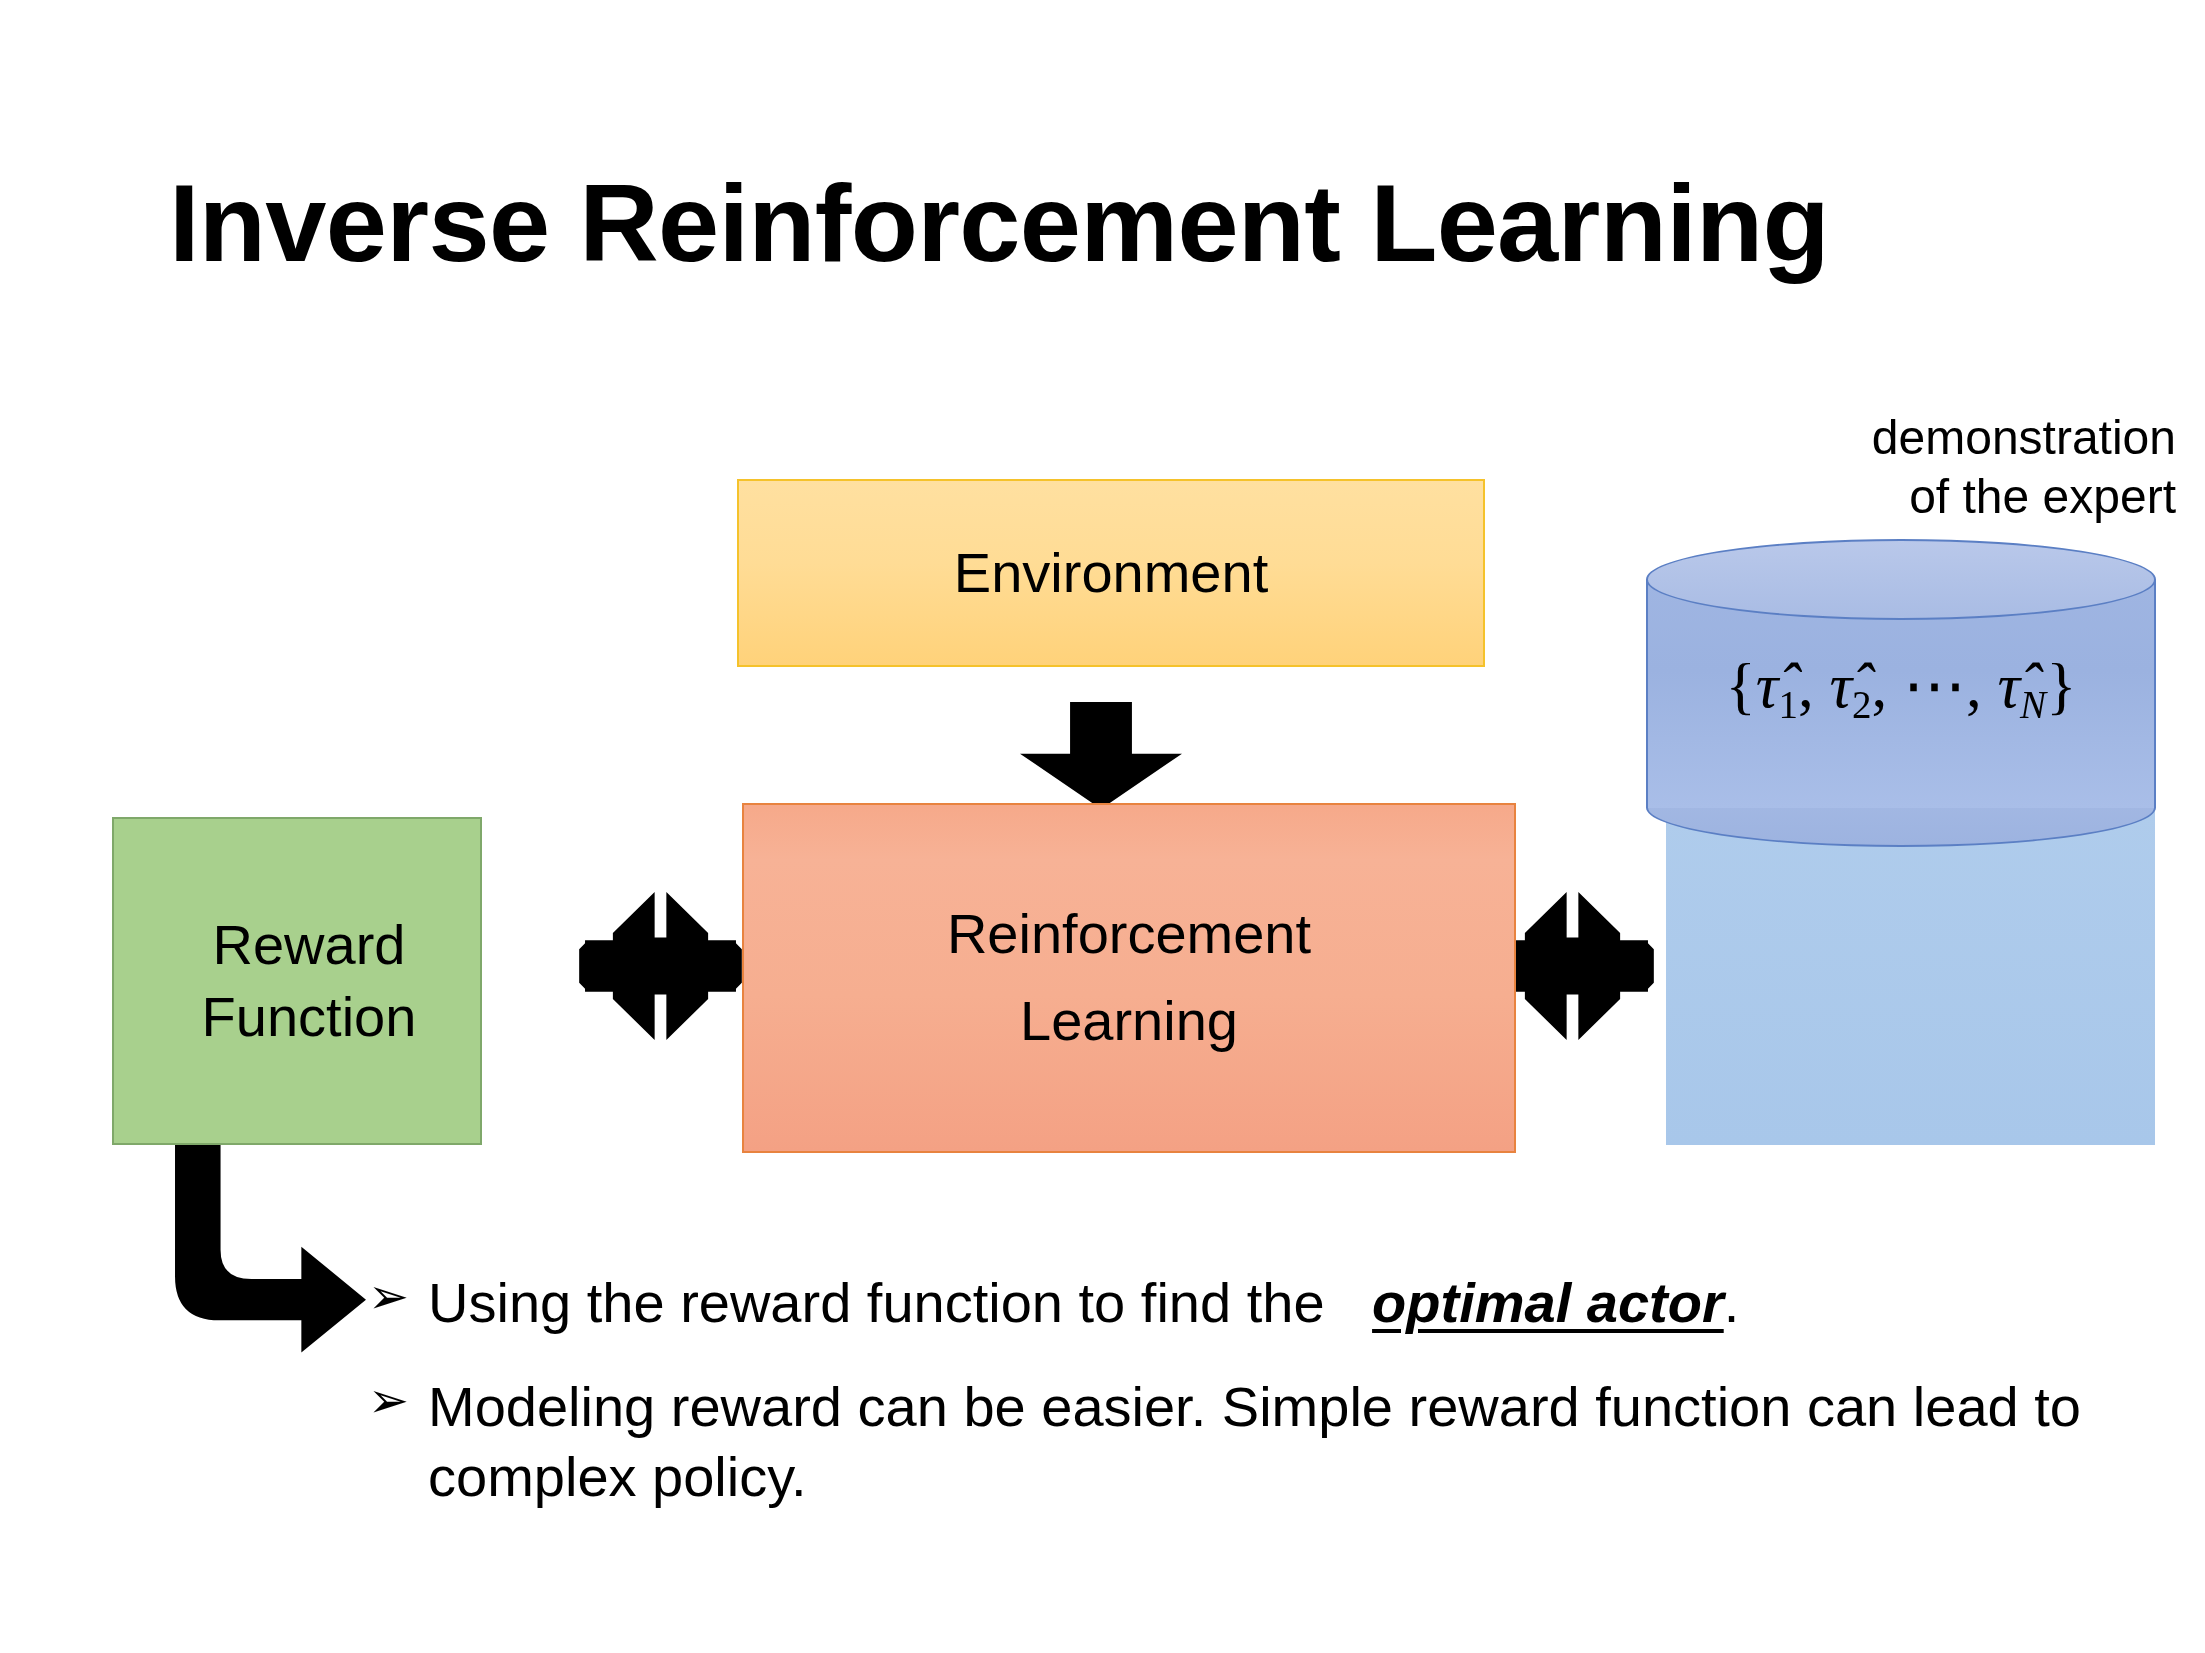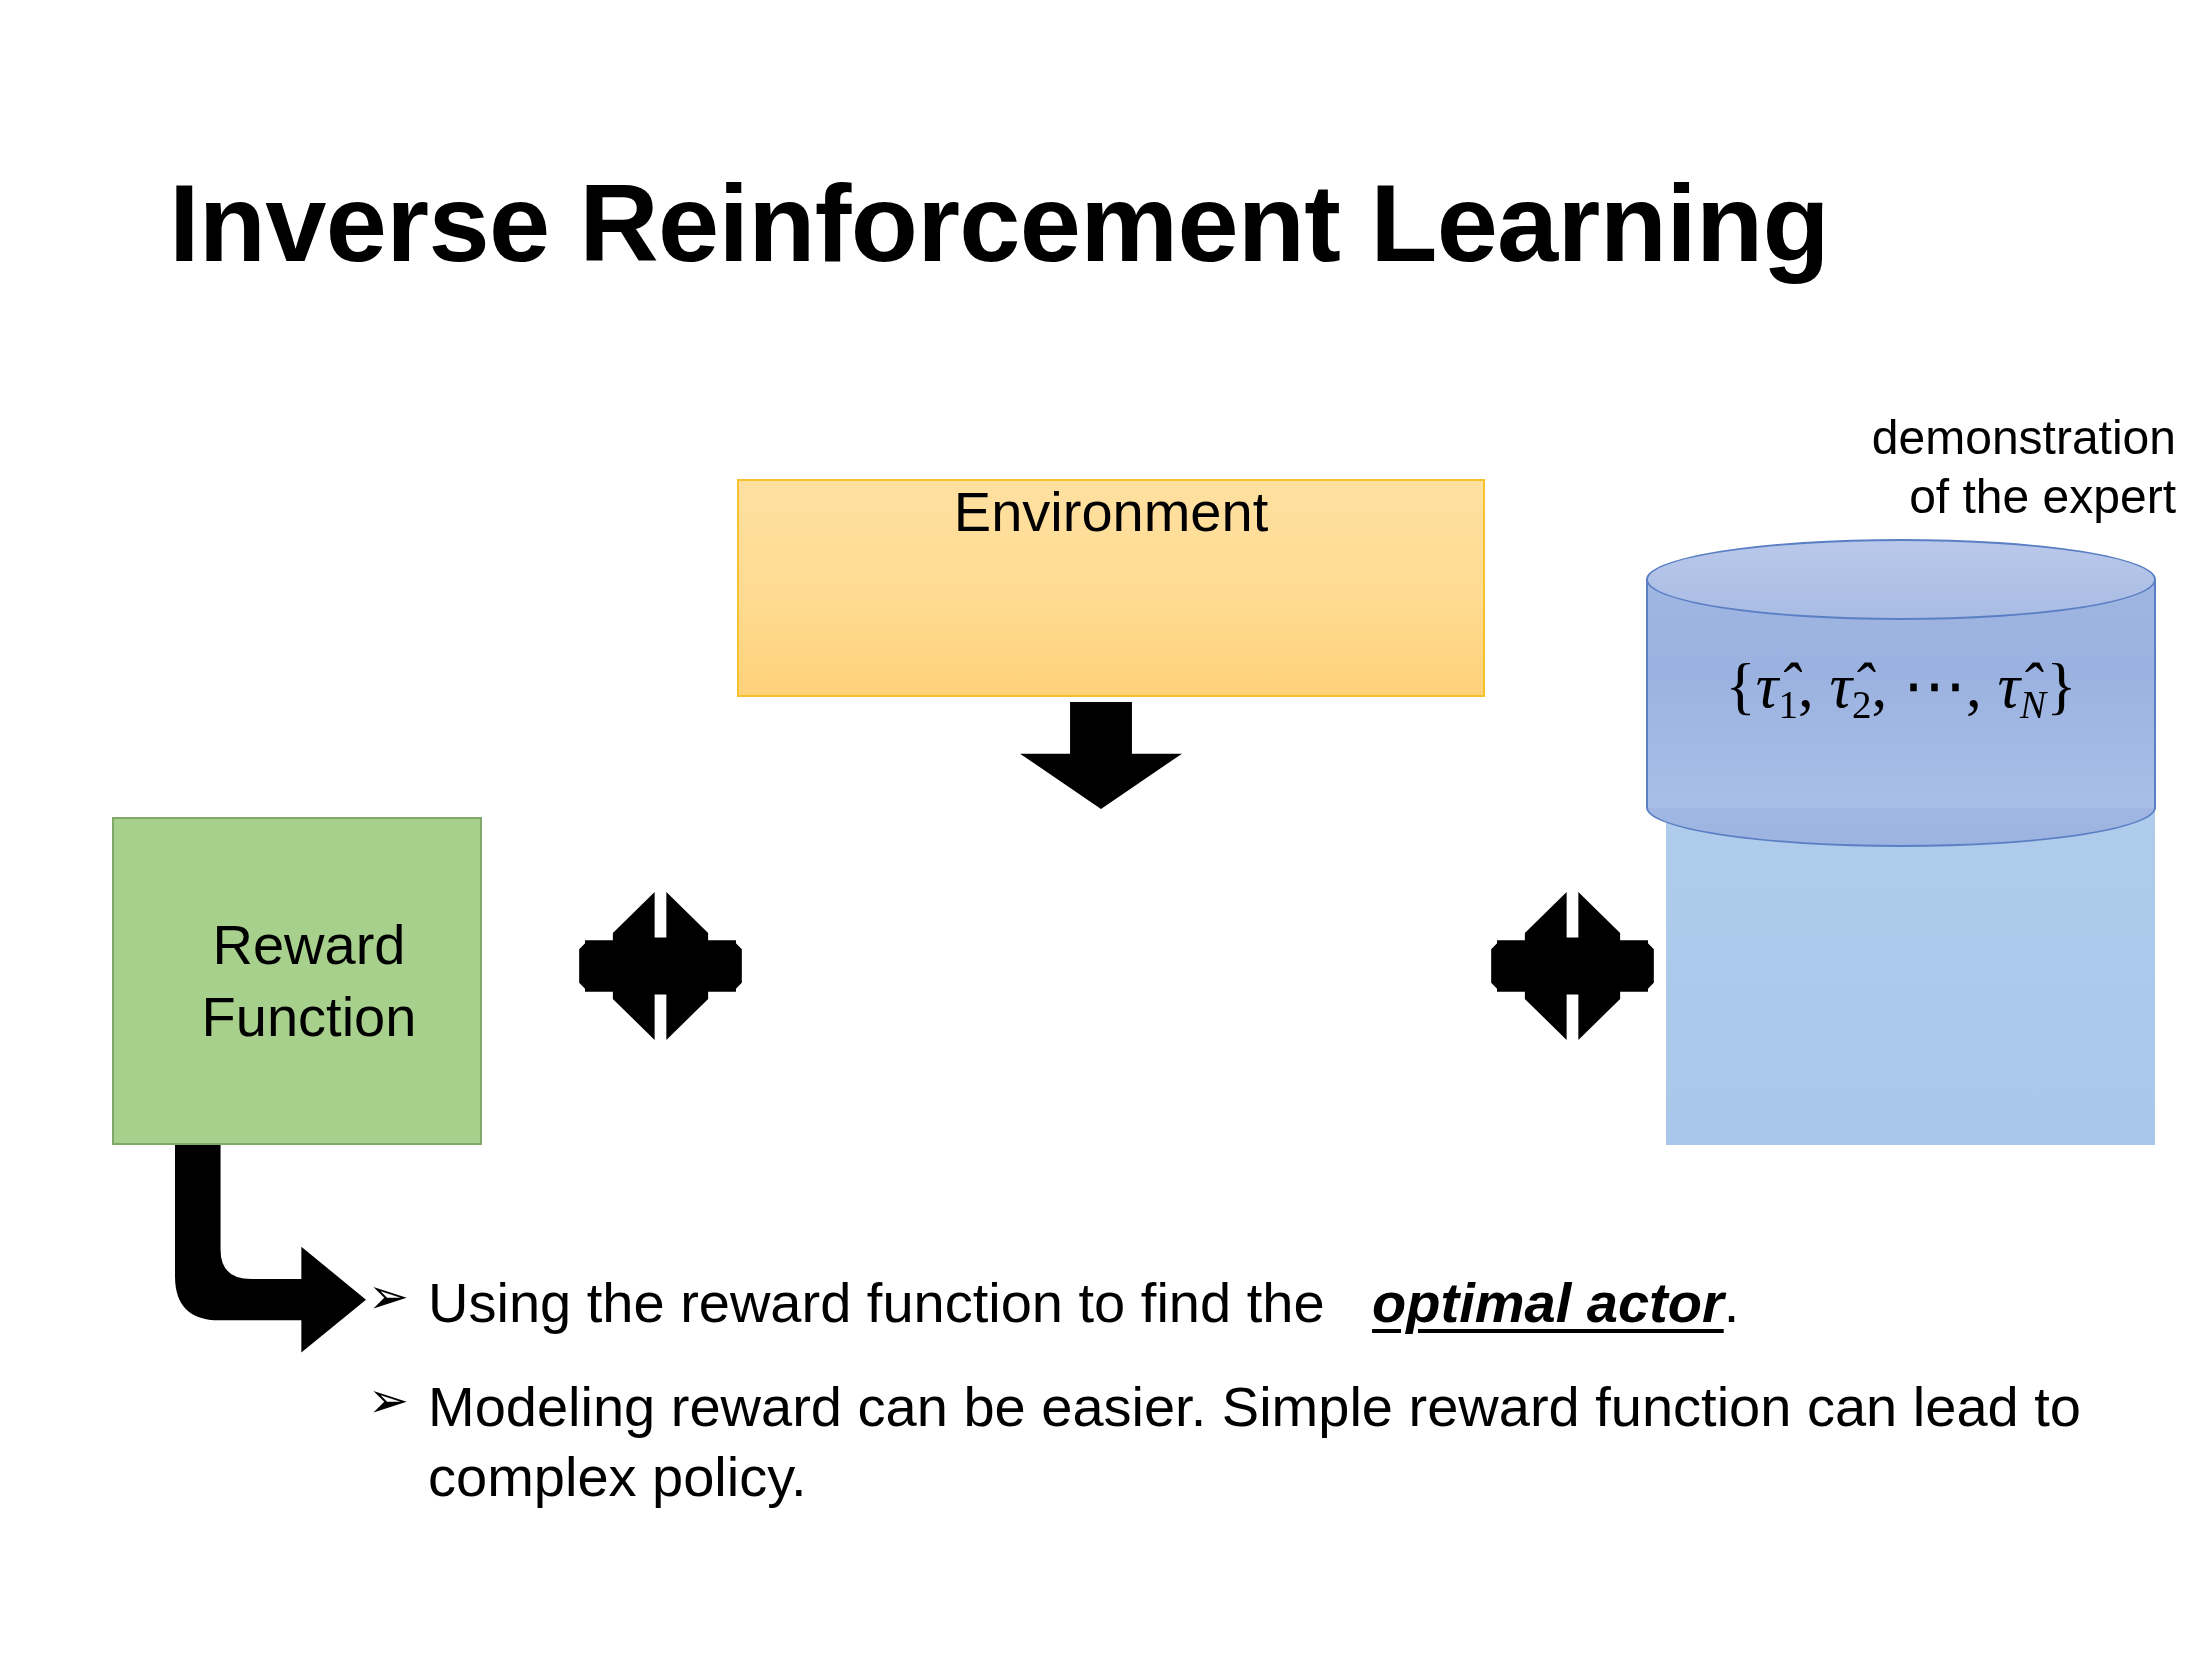--- a/index.html
+++ b/index.html
@@ -35,25 +35,26 @@
     color: #000000;
     white-space: nowrap;
   }
 
   
   #env-box {
     position: absolute;
     left: 737px;
     top: 479px;
     width: 748px;
-    height: 218px;
+    height: 188px;
     box-sizing: border-box;
     background: linear-gradient(180deg, #FFE0A0 0%, #FFDC95 45%, #FFD27A 100%);
     border: 2.9px solid #F5C22B;
     display: flex;
+    align-items: center;
     justify-content: center;
   }
   #env-box .box-label {
     font-size: 56px;
     line-height: 1.1;
     color: #000000;
     text-align: center;
   }
 
   
@@ -285,20 +286,26 @@
     <path d="M 0,0 L 62,0 L 62,148 Q 62,188 104,188 L 172,188 L 172,144 L 260,216 L 172,288 L 172,244 L 60,244 Q 0,244 0,184 Z" fill="#000000"></path>
   </svg>
 
   <div id="reward-box">
     <span class="box-label">
       <span>Reward</span><br>
       <span>Function</span>
     </span>
   </div>
 
+  <div id="rl-box">
+    <span class="box-label">
+      <span>Reinforcement</span><br>
+      <span>Learning</span>
+    </span>
+  </div>
 
   <div id="demo-label">
     <span>demonstration</span><br>
     <span>of the expert</span>
   </div>
 
   <div id="expert-panel"></div>
 
   <div id="cylinder">
     <div id="cyl-bottom"></div>

